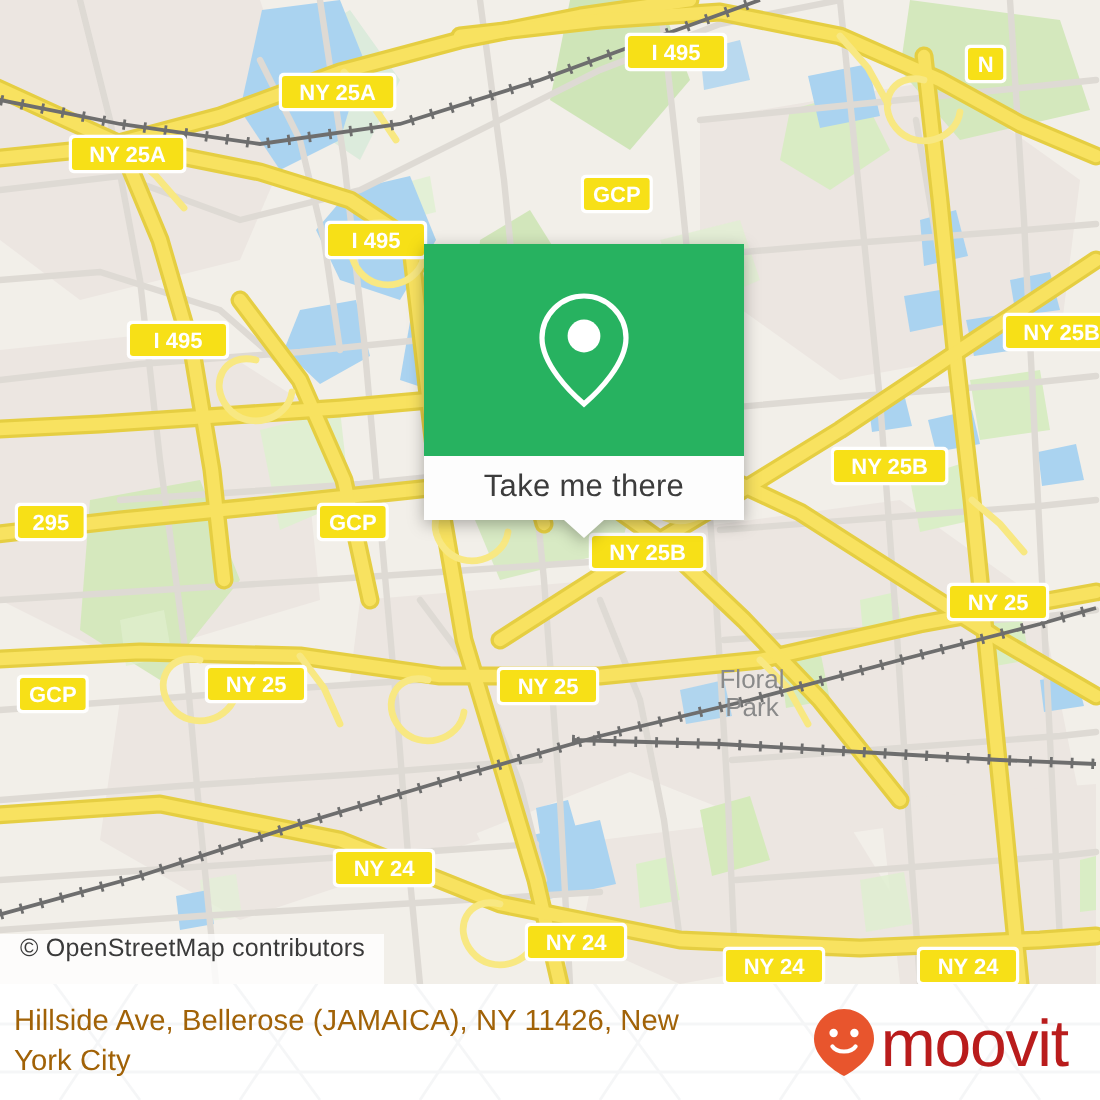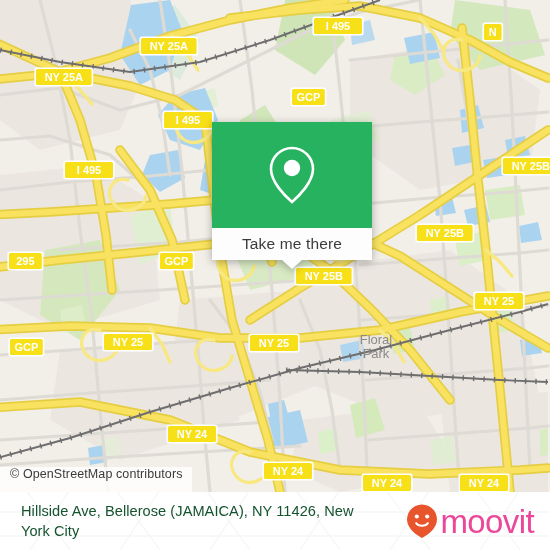--- a/index.html
+++ b/index.html
@@ -90,38 +90,38 @@
   }
   #footer-watermark {
     position: absolute;
     left: 0; top: 0; width: 550px; height: 58px;
     opacity: 0.5;
     pointer-events: none;
   }
   #footer-title {
     position: relative;
     z-index: 2;
-    margin-left: 21px;
+    margin-left: 7px;
     width: 355px;
     font-size: 14.6px;
     line-height: 20px;
-    color: #14532d;
+    color: #a16207;
     letter-spacing: 0.05px;
   }
   #brand {
     position: absolute;
     right: 16px; top: 50%;
     transform: translateY(-50%);
     z-index: 2;
     display: flex;
     align-items: center;
   }
   #brand-word {
     font-size: 33px;
-    color: #ec4899;
+    color: #b91c1c;
     letter-spacing: -0.6px;
     font-weight: 400;
     margin-left: 1px;
     line-height: 1;
   }
 </style>
 </head>
 <body>
 
 <div id="app">

